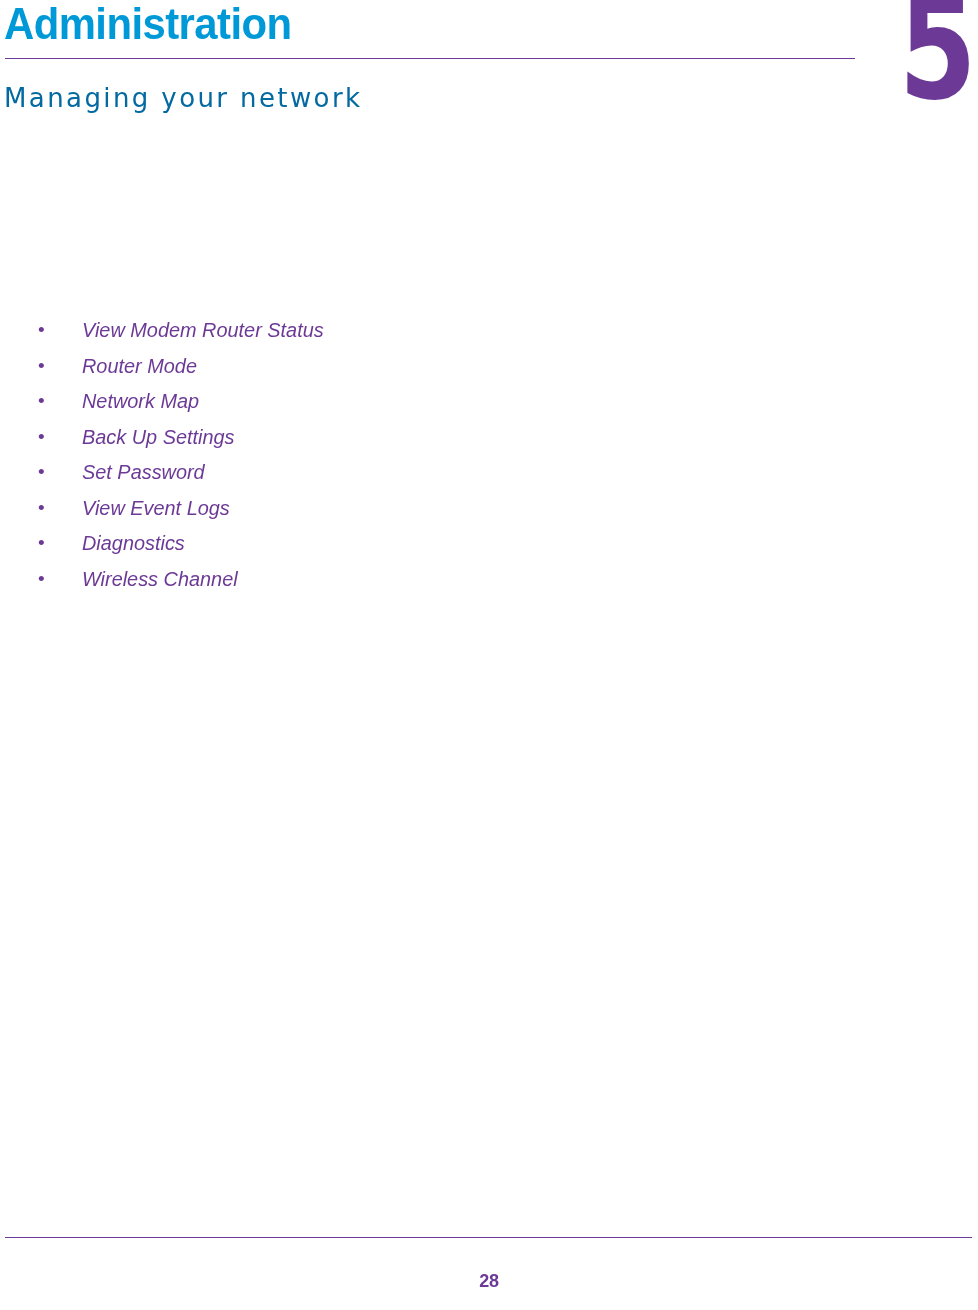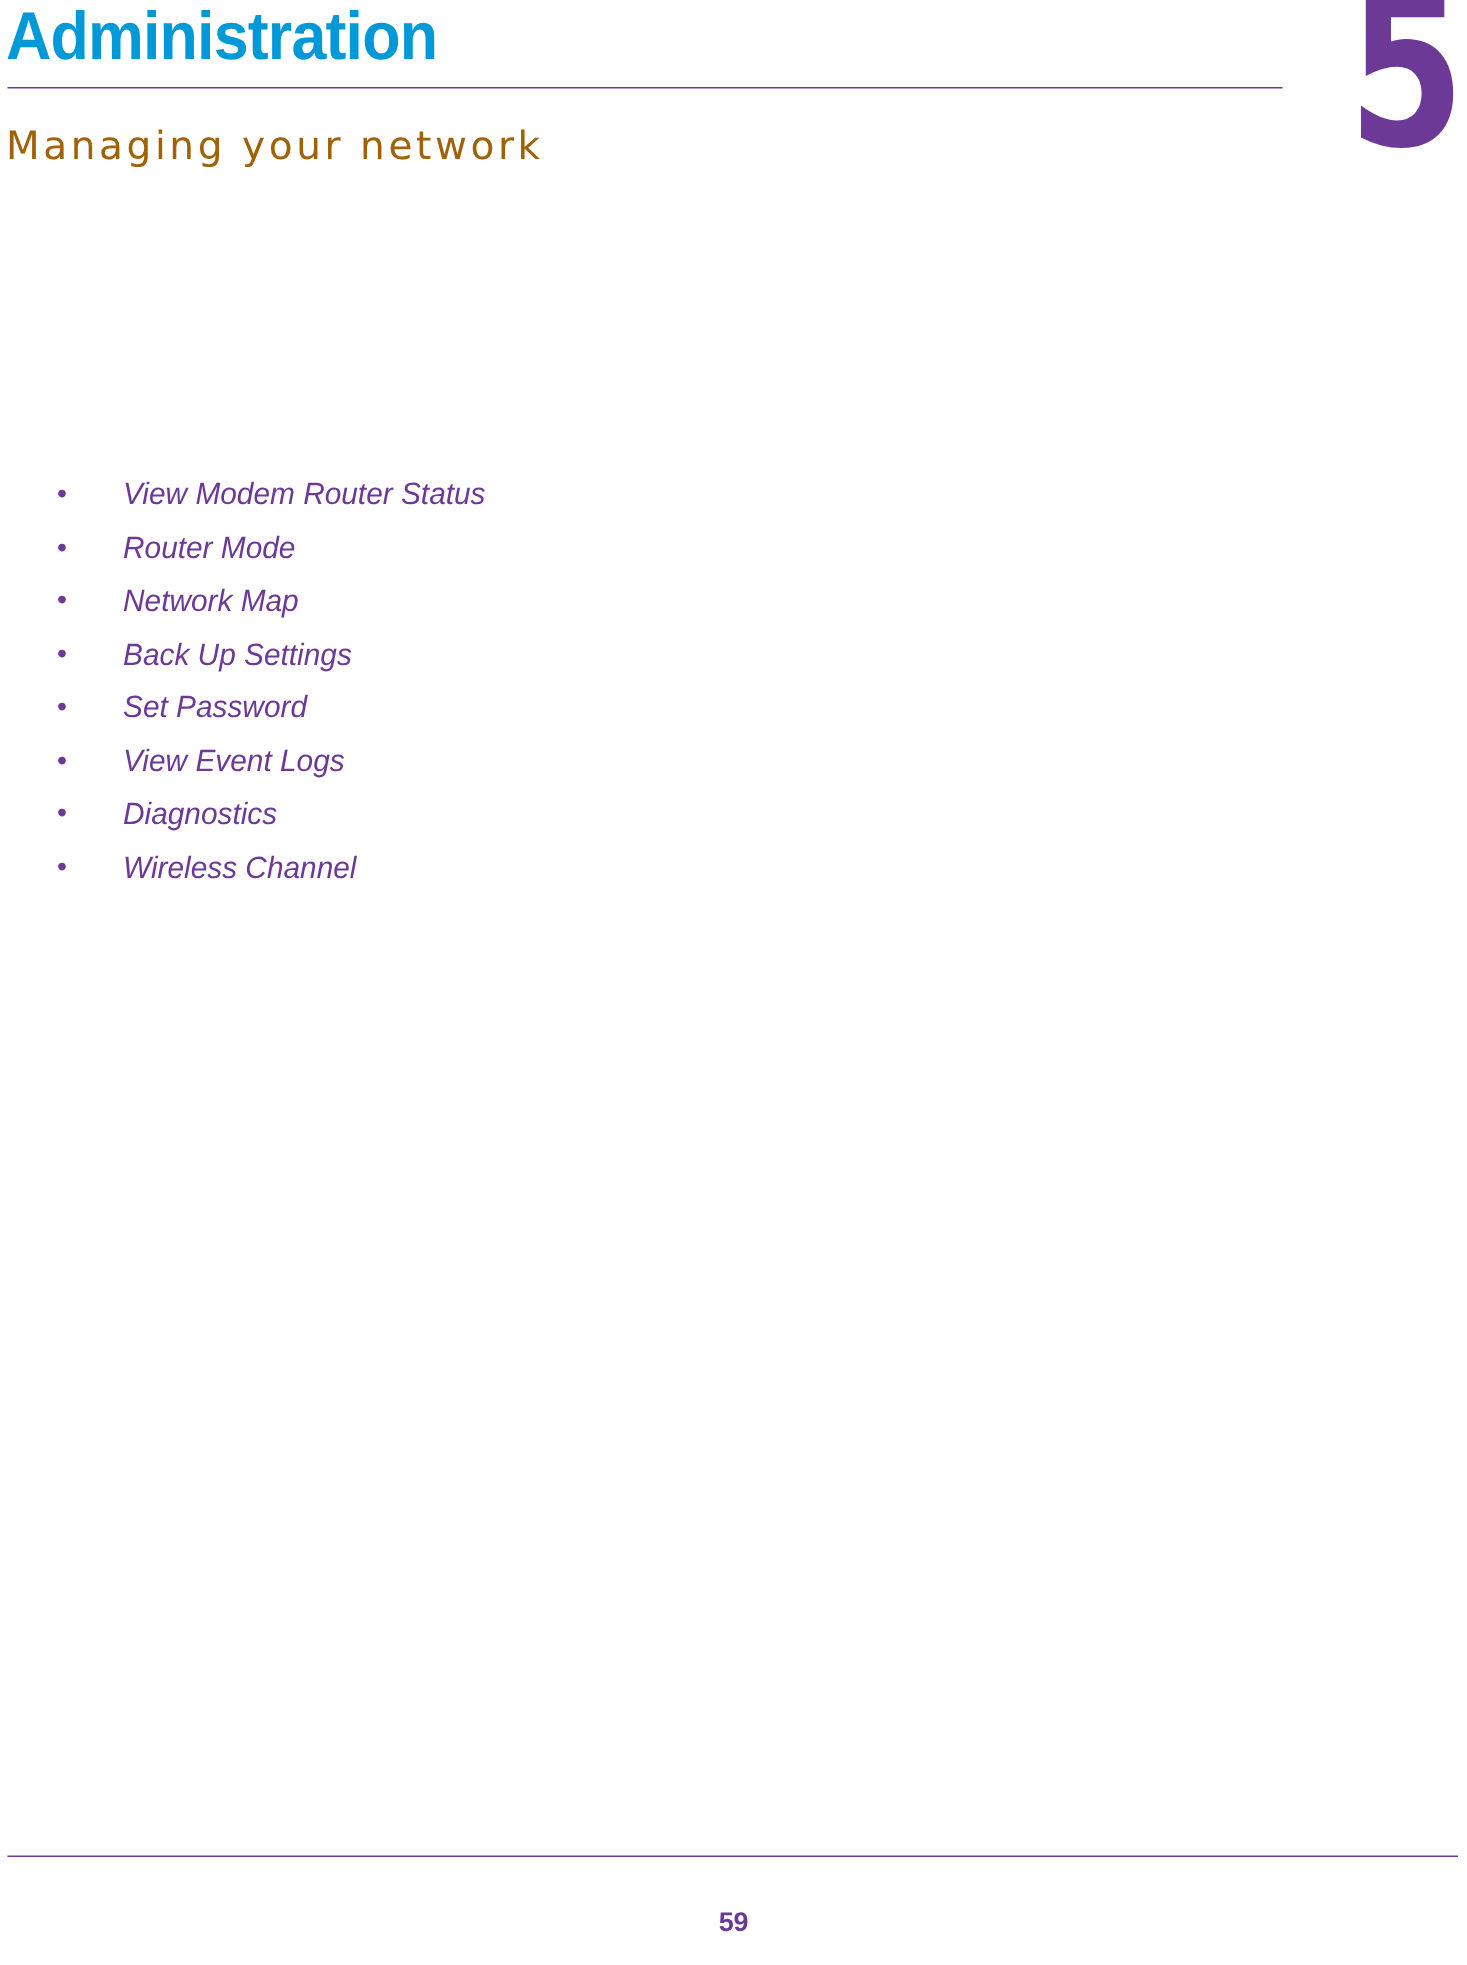--- a/index.html
+++ b/index.html
@@ -72,21 +72,21 @@
   }
 
   .chapter-subtitle {
     position: absolute;
     left: 4px;
     top: 80px;
     font-family: "DejaVu Sans", sans-serif;
     font-size: 26px;
     font-weight: normal;
     line-height: 36px;
-    color: #a16207;
+    color: #0369a1;
     letter-spacing: 2.4px;
     white-space: nowrap;
   }
 
   
   .content {
     position: absolute;
     left: 5px;
     top: 205px;
     width: 905px;
@@ -227,15 +227,15 @@
     </li>
 
     <li class="section-item">
       <span class="section-bullet">•</span>
       <a class="section-link" href="#">Wireless Channel</a>
     </li>
 
   </ul>
 
   <div class="footer-rule"></div>
-  <div class="page-number">59</div>
+  <div class="page-number">28</div>
 
 </div>
 
 </body></html>

